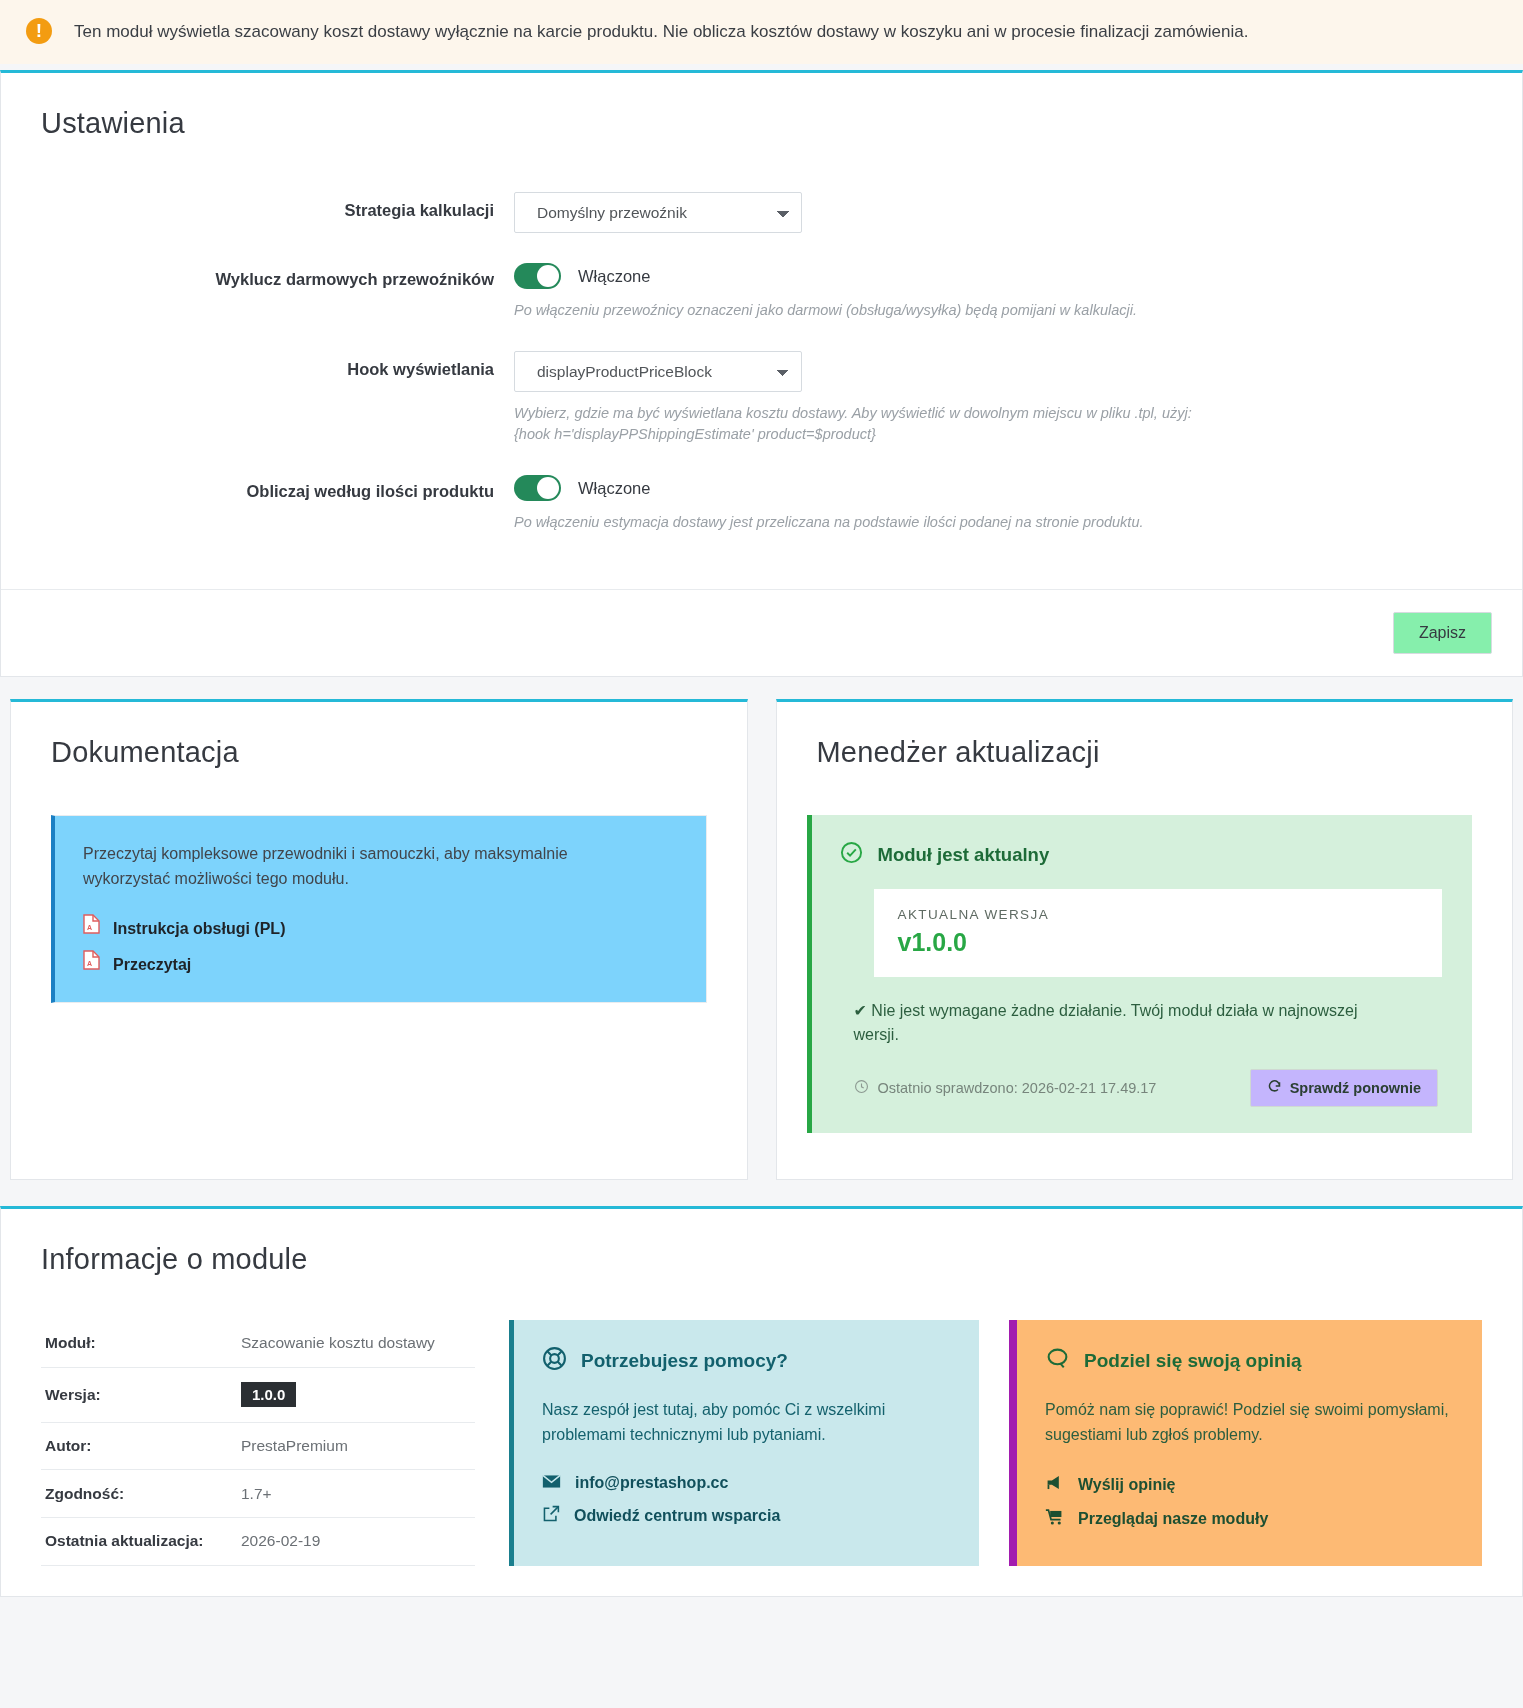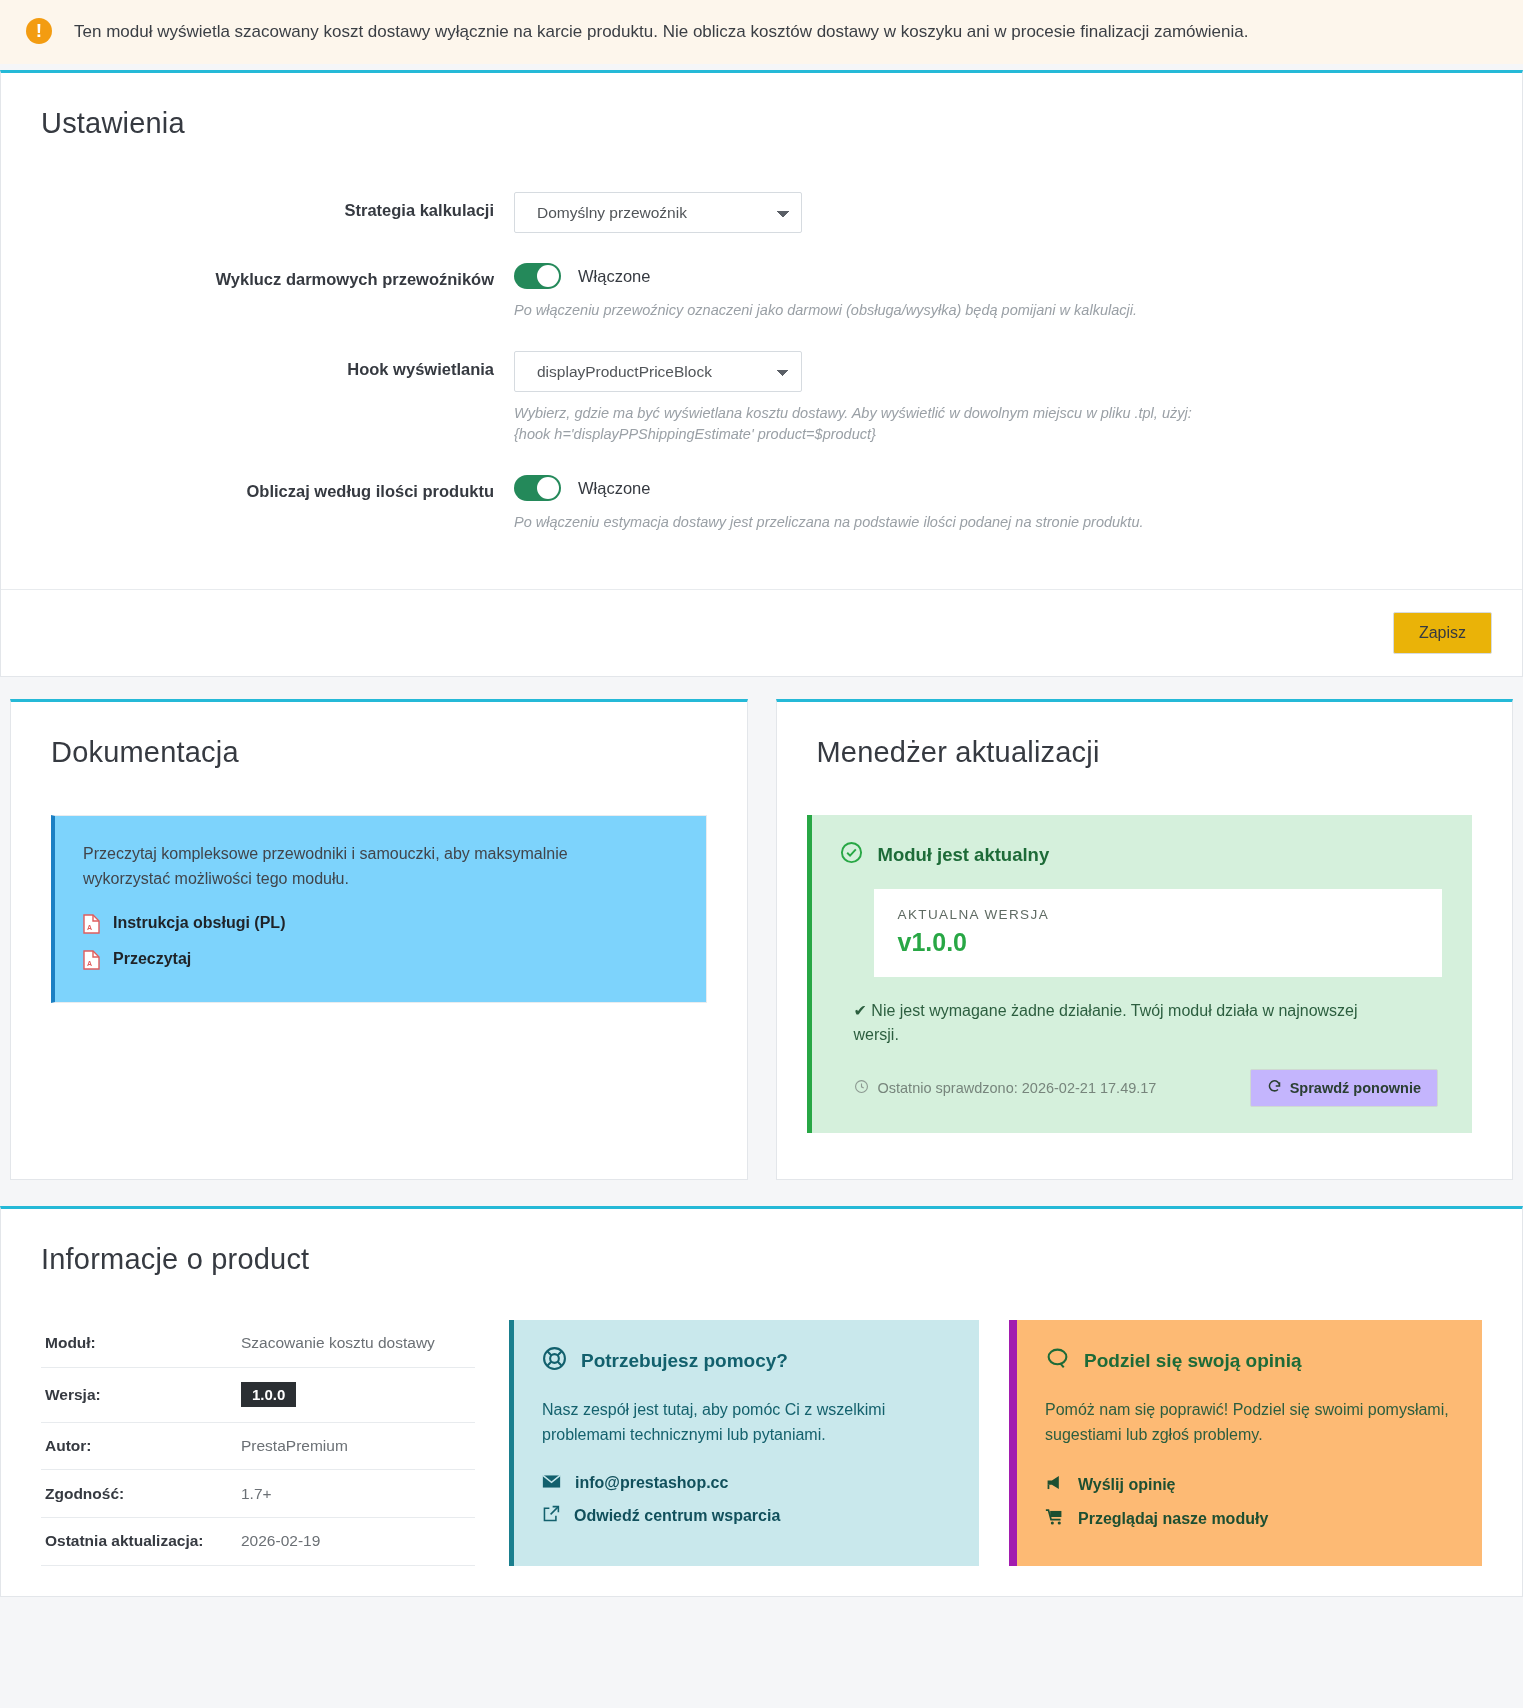--- a/index.html
+++ b/index.html
@@ -114,21 +114,21 @@
   }
   .switch-text { font-size: 16.5px; color: #363a41; }
 
   .form-footer {
     border-top: 1px solid #e8ebee;
     padding: 22px 30px;
     display: flex;
     justify-content: flex-end;
   }
   .btn-save {
-    background: #eab308;
+    background: #86efac;
     border: 1px solid #d6dbe0;
     border-radius: 2px;
     padding: 11px 25px;
     font-size: 16px;
     color: #363a41;
     font-family: "Liberation Sans", sans-serif;
     cursor: pointer;
   }
 
   
@@ -150,21 +150,21 @@
   }
   .doc-text {
     font-size: 16px;
     color: #41454b;
     line-height: 1.55;
     margin: 0 0 16px 0;
     max-width: 540px;
   }
   .doc-link {
     display: flex;
-    align-items: flex-start;
+    align-items: flex-end;
     gap: 13px;
     padding: 6px 0;
     font-size: 16px;
     font-weight: bold;
     color: #1f2328;
     text-decoration: none;
     cursor: pointer;
   }
   .pdf-icon { flex: 0 0 auto; }
 
@@ -416,21 +416,21 @@
               </button>
             </div>
           </div>
         </div>
       </div>
     </div>
 
   </div>
 
   <div class="card info-card">
-    <h2 class="card-title">Informacje o product</h2>
+    <h2 class="card-title">Informacje o module</h2>
     <div class="info-body">
 
       <table class="info-table">
         <tbody>
             <tr>
           <td class="k">Moduł:</td>
           <td class="v">Szacowanie kosztu dostawy</td>
         </tr>
         <tr>
           <td class="k">Wersja:</td>

